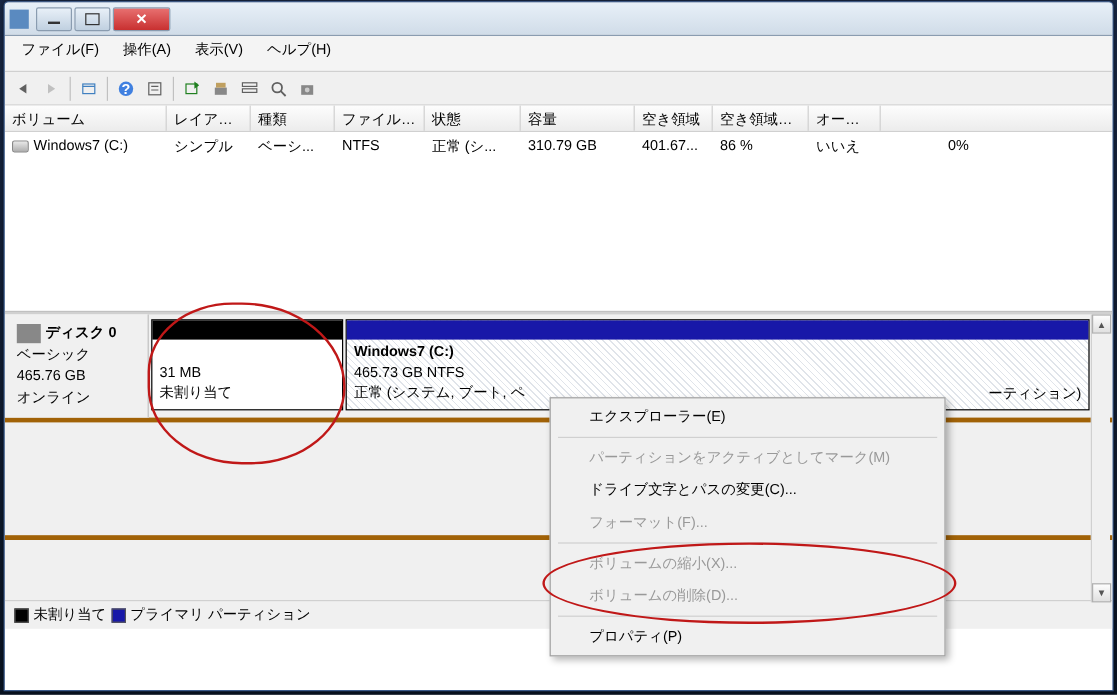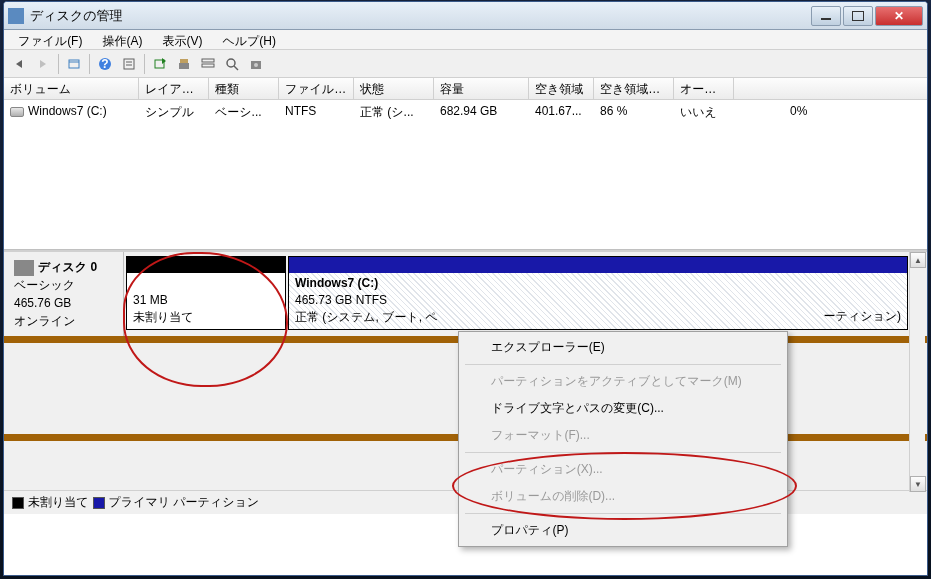--- a/index.html
+++ b/index.html
@@ -7,33 +7,33 @@
 .window { position: absolute; top: 1px; left: 3px; width: 925px; height: 575px; background: #fff; border: 1px solid #3a5a8a; border-radius: 4px 4px 0 0; overflow: hidden; box-shadow: 0 0 8px rgba(0,0,0,0.5); }
 .titlebar { height: 28px; background: linear-gradient(180deg, #e8f0f8 0%, #d0dce8 100%); display: flex; align-items: center; padding: 0 4px; border-bottom: 1px solid #8a9cb0; }
 .title-icon { width: 16px; height: 16px; background: #5a8ac0; margin-right: 6px; display: inline-block; }
 .title-text { flex: 1; color: #000; font-size: 13px; }
 .winbtns { display: flex; gap: 2px; }
 .winbtn { width: 30px; height: 20px; background: linear-gradient(180deg, #e8f0f8 0%, #c0d0e0 100%); border: 1px solid #8a9cb0; border-radius: 2px; display: flex; align-items: center; justify-content: center; cursor: pointer; color: #333; font-size: 11px; font-weight: bold; }
 .winbtn.close { background: linear-gradient(180deg, #e87070 0%, #c83030 100%); color: #fff; width: 48px; }
 .winbtn.min::before { content: ""; display: block; width: 10px; height: 2px; background: #333; margin-top: 6px; }
 .winbtn.max::before { content: ""; display: block; width: 10px; height: 8px; border: 1.5px solid #333; }
 .winbtn.close::before { content: "✕"; font-size: 12px; }
-.menubar { height: 20px; background: #f4f4f4; border-bottom: 1px solid #d0d0d0; display: flex; padding: 0 4px; }
+.menubar { height: 30px; background: #f4f4f4; border-bottom: 1px solid #d0d0d0; display: flex; padding: 0 4px; }
 .menuitem { padding: 3px 10px; cursor: pointer; }
 .toolbar { height: 28px; background: #f0f0f0; border-bottom: 1px solid #d0d0d0; display: flex; align-items: center; padding: 0 4px; gap: 2px; }
 .tbbtn { width: 22px; height: 22px; border: 1px solid transparent; display: flex; align-items: center; justify-content: center; cursor: pointer; }
 .tbsep { width: 1px; height: 20px; background: #c0c0c0; margin: 0 2px; }
 .listhdr { height: 22px; background: linear-gradient(180deg, #fdfdfd 0%, #ececec 100%); border-bottom: 1px solid #d0d0d0; display: flex; }
 .hcol { border-right: 1px solid #d0d0d0; padding: 3px 6px; overflow: hidden; white-space: nowrap; text-overflow: ellipsis; color: #000; }
 .listbody { height: 150px; background: #fff; overflow: auto; border-bottom: 1px solid #c0c0c0; }
 .lrow { display: flex; padding: 2px 0; }
 .lcell { padding: 2px 6px; overflow: hidden; white-space: nowrap; text-overflow: ellipsis; }
 .vol-icon { width: 14px; height: 10px; background: linear-gradient(180deg, #e8e8e8 0%, #b0b0b0 100%); border: 1px solid #888; border-radius: 2px; display: inline-block; margin-right: 4px; vertical-align: middle; }
 .diskarea { background: #f0f0f0; border-top: 2px solid #d0d0d0; }
-.diskrow { display: flex; border-bottom: 7px solid #a16207; min-height: 90px; margin-bottom: 8px; }
+.diskrow { display: flex; border-bottom: 4px solid #a16207; min-height: 90px; margin-bottom: 8px; }
 .dinfo { width: 120px; padding: 6px 10px; background: #f0f0f0; border-right: 1px solid #c0c0c0; }
 .dinfo .dicon { width: 20px; height: 16px; background: #888; display: inline-block; margin-right: 4px; vertical-align: middle; }
 .dinfo .dname { font-weight: bold; }
 .dinfo div { line-height: 1.5; }
 .dparts { flex: 1; display: flex; padding: 4px 6px 6px 2px; gap: 2px; }
 .part { border: 1px solid #000; position: relative; padding: 0; background: #fff; }
 .part .phdr { height: 16px; }
 .part .pbody { padding: 2px 6px; line-height: 1.4; }
 .part.unalloc .phdr { background: #000; }
 .part.primary .phdr { background: #1818a8; }
@@ -51,21 +51,20 @@
 .scrollind { position: absolute; right: 2px; top: 252px; width: 16px; height: 260px; background: #f0f0f0; border-left: 1px solid #d0d0d0; }
 .scrollbtn { width: 16px; height: 16px; background: linear-gradient(180deg, #fdfdfd 0%, #e0e0e0 100%); border: 1px solid #b0b0b0; display: flex; align-items: center; justify-content: center; font-size: 8px; color: #555; }
 svg { display: block; }
 </style>
 </head>
 <body>
 
 <div class="window">
   <div class="titlebar">
     <span class="title-icon"></span>
-    <span class="title-text">ディスクの管理</span>
     <div class="winbtns">
       <div class="winbtn min"></div>
       <div class="winbtn max"></div>
       <div class="winbtn close"></div>
     </div>
   </div>
 
   <div class="menubar">
     <div class="menuitem">ファイル(F)</div>
     <div class="menuitem">操作(A)</div>
@@ -149,21 +148,21 @@
       <div class="hcol" style="width: 80px;">空き領域の...</div>
       <div class="hcol" style="width: 60px;">オーバー...</div>
     </div>
   <div class="listbody" id="vlist">
       <div class="lrow">
         <div class="lcell" style="width: 135px;"><span class="vol-icon"></span>Windows7 (C:)</div>
         <div class="lcell" style="width: 70px;">シンプル</div>
         <div class="lcell" style="width: 70px;">ベーシ...</div>
         <div class="lcell" style="width: 75px;">NTFS</div>
         <div class="lcell" style="width: 80px;">正常 (シ...</div>
-        <div class="lcell" style="width: 95px;">682.94 GB</div>
+        <div class="lcell" style="width: 95px;">310.79 GB</div>
         <div class="lcell" style="width: 65px;">401.67...</div>
         <div class="lcell" style="width: 80px;">86 %</div>
         <div class="lcell" style="width: 110px;">いいえ</div>
         <div class="lcell" style="width: 60px;">0%</div>
       </div>
     </div>
 
   <div class="diskarea" id="darea" style="position:relative;height:240px;">
     <div class="scrollind" style="top:0;height:240px;">
       <div class="scrollbtn" style="position:absolute;top:0;">▲</div>
@@ -201,20 +200,20 @@
     </div>
 </div>
 
 <div class="context-menu" id="ctx" style="left:458px; top:331px;">
     <div class="ctx-item">エクスプローラー(E)</div>
     <div class="ctx-sep"></div>
     <div class="ctx-item disabled">パーティションをアクティブとしてマーク(M)</div>
     <div class="ctx-item">ドライブ文字とパスの変更(C)...</div>
     <div class="ctx-item disabled">フォーマット(F)...</div>
     <div class="ctx-sep"></div>
-    <div class="ctx-item disabled">パーティション(X)...</div>
+    <div class="ctx-item disabled">ボリュームの縮小(X)...</div>
     <div class="ctx-item disabled">ボリュームの削除(D)...</div>
     <div class="ctx-sep"></div>
     <div class="ctx-item">プロパティ(P)</div>
   </div>
 
 <div class="annot" style="left:123px; top:252px; width:165px; height:135px; border-radius:45% 55% 50% 50%;"></div>
 <div class="annot" style="left:452px; top:452px; width:345px; height:68px; border-radius:50%/50%;"></div>
 
 </body></html>

